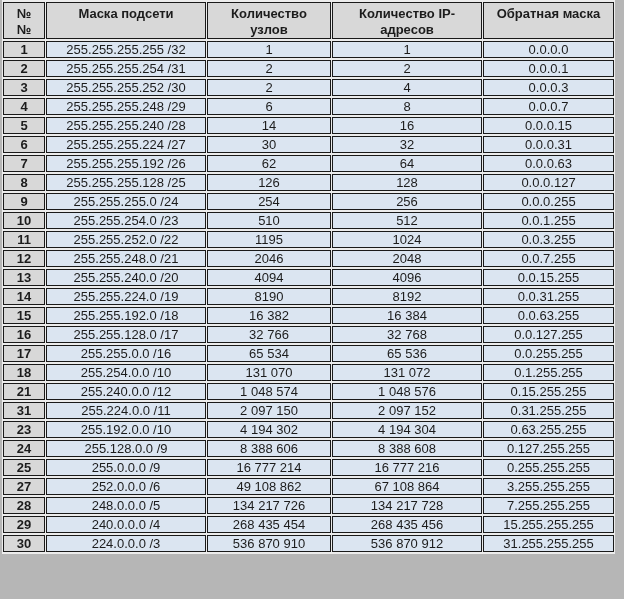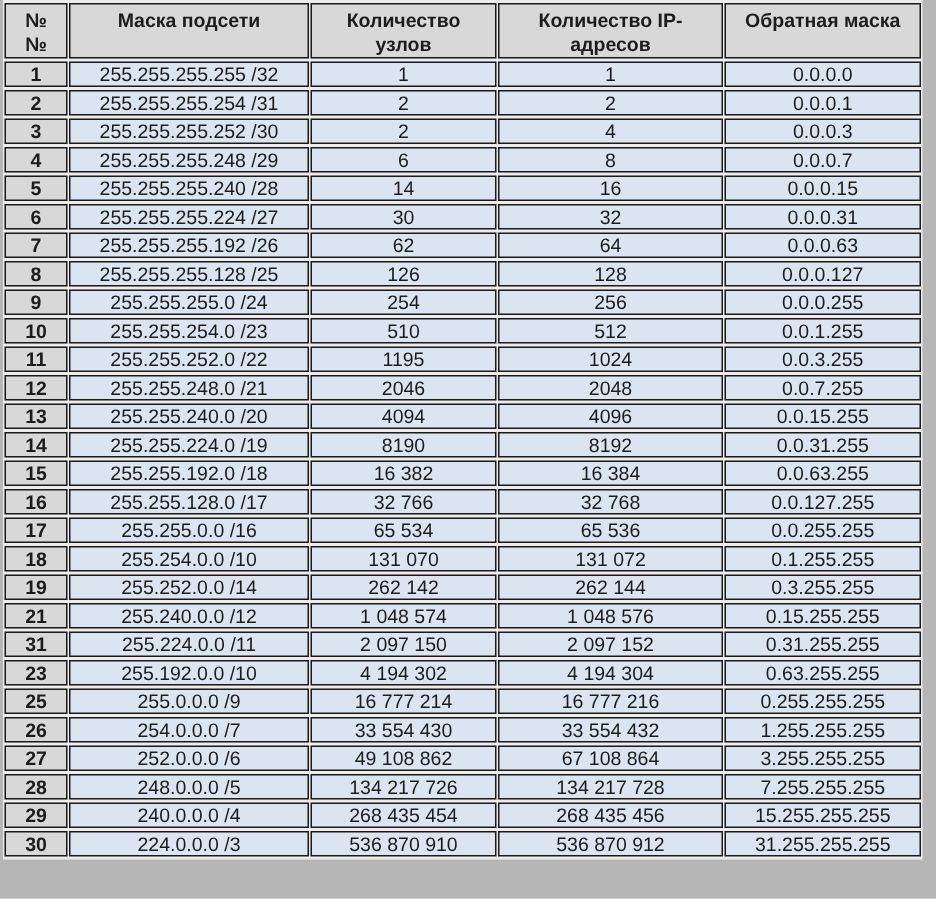--- a/index.html
+++ b/index.html
@@ -206,27 +206,20 @@
           <td>0.0.255.255</td>
         </tr>
         <tr>
           <td class="num">18</td>
           <td>255.254.0.0 /10</td>
           <td>131 070</td>
           <td>131 072</td>
           <td>0.1.255.255</td>
         </tr>
         <tr>
-          <td class="num">19</td>
-          <td>255.252.0.0 /14</td>
-          <td>262 142</td>
-          <td>262 144</td>
-          <td>0.3.255.255</td>
-        </tr>
-        <tr>
           <td class="num">21</td>
           <td>255.240.0.0 /12</td>
           <td>1 048 574</td>
           <td>1 048 576</td>
           <td>0.15.255.255</td>
         </tr>
         <tr>
           <td class="num">31</td>
           <td>255.224.0.0 /11</td>
           <td>2 097 150</td>
@@ -234,34 +227,34 @@
           <td>0.31.255.255</td>
         </tr>
         <tr>
           <td class="num">23</td>
           <td>255.192.0.0 /10</td>
           <td>4 194 302</td>
           <td>4 194 304</td>
           <td>0.63.255.255</td>
         </tr>
         <tr>
+          <td class="num">24</td>
+          <td>255.128.0.0 /9</td>
+          <td>8 388 606</td>
+          <td>8 388 608</td>
+          <td>0.127.255.255</td>
+        </tr>
+        <tr>
           <td class="num">25</td>
           <td>255.0.0.0 /9</td>
           <td>16 777 214</td>
           <td>16 777 216</td>
           <td>0.255.255.255</td>
         </tr>
         <tr>
-          <td class="num">26</td>
-          <td>254.0.0.0 /7</td>
-          <td>33 554 430</td>
-          <td>33 554 432</td>
-          <td>1.255.255.255</td>
-        </tr>
-        <tr>
           <td class="num">27</td>
           <td>252.0.0.0 /6</td>
           <td>49 108 862</td>
           <td>67 108 864</td>
           <td>3.255.255.255</td>
         </tr>
         <tr>
           <td class="num">28</td>
           <td>248.0.0.0 /5</td>
           <td>134 217 726</td>

